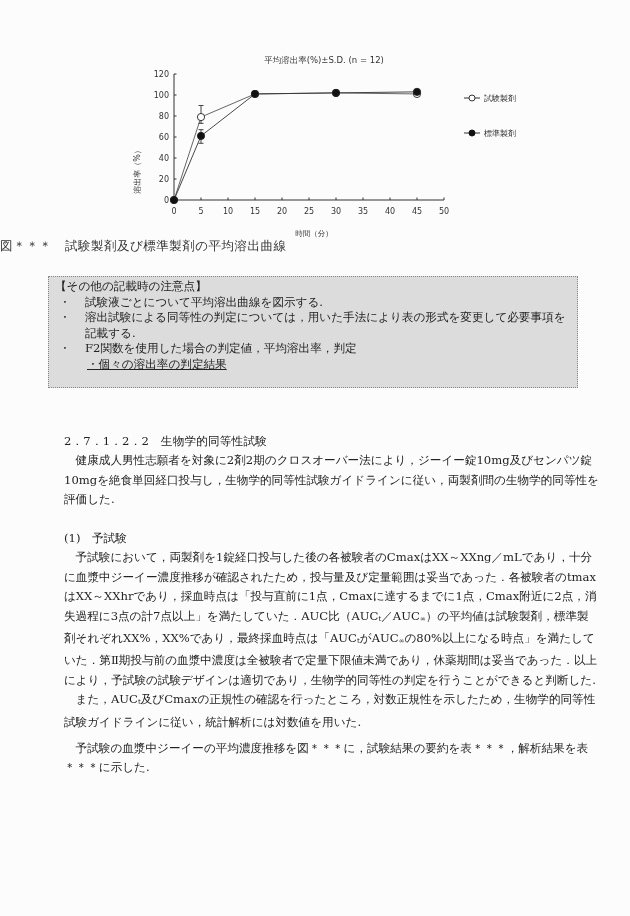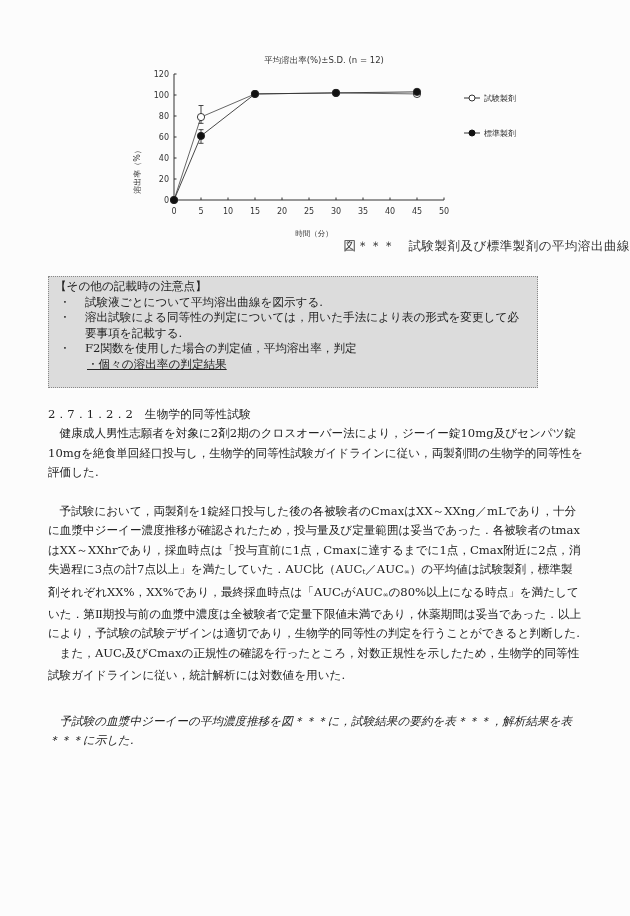--- a/index.html
+++ b/index.html
@@ -3,34 +3,34 @@
 <meta charset="utf-8">
 <style>
   html, body { margin: 0; padding: 0; }
   body {
     width: 630px; height: 916px; background: #fcfcfc; position: relative; overflow: hidden;
     font-family: "DejaVu Serif", "Liberation Serif", serif; color: #222;
   }
   .chart-wrap { position: absolute; left: 124px; top: 50px; width: 420px; height: 200px; }
   .chart-wrap svg text { font-family: "DejaVu Sans", "Liberation Sans", sans-serif; }
   .fig-caption {
-    position: absolute; left: 0; width: 630px; top: 238px; text-align: right;
+    position: absolute; left: 0; width: 630px; top: 238px; text-align: left;
     font-size: 12.5px; letter-spacing: 0.5px; color: #333;
   }
   .note-box {
-    position: absolute; left: 48px; top: 276px; width: 490px; height: 112px;
+    position: absolute; left: 48px; top: 276px; width: 530px; height: 112px;
     background: #dcdcdc; border: 1.5px dotted #888; box-sizing: border-box;
     padding: 2px 8px; font-size: 11.6px; line-height: 15.5px; color: #222;
   }
   .note-box .title { margin-left: -2px; }
   .note-box .item { display: flex; }
   .note-box .bullet { width: 26px; flex: 0 0 26px; padding-left: 2px; }
   .note-box .sub { padding-left: 30px; text-decoration: underline; }
   .text-block {
-    position: absolute; left: 48px; width: 535px; font-size: 11.6px; line-height: 19.4px; color: #222;
+    position: absolute; left: 64px; width: 535px; font-size: 11.6px; line-height: 19.4px; color: #222; margin-top: 27px;
   }
   .text-block p { margin: 0; }
   .indent { text-indent: 1em; }
   .section-heading { letter-spacing: 0.2px; }
   sub { font-size: 7px; vertical-align: -1px; }
 </style>
 </head>
 <body>
 
 <div class="chart-wrap">
@@ -138,19 +138,20 @@
   </div>
   <div class="sub">・個々の溶出率の判定結果</div>
 </div>
 
 <div class="text-block" style="top: 405px;">
   <p class="section-heading">2．7．1．2．2　生物学的同等性試験</p>
   <p class="indent">健康成人男性志願者を対象に2剤2期のクロスオーバー法により，ジーイー錠10mg及びセンパツ錠10mgを絶食単回経口投与し，生物学的同等性試験ガイドラインに従い，両製剤間の生物学的同等性を評価した.</p>
 </div>
 
 <div class="text-block" style="top: 502px;">
+  <p>(1)　予試験</p>
   <p class="indent"><span>予試験において，両製剤を1錠経口投与した後の各被験者のCmaxはXX～XXng／mLであり，十分に血漿中ジーイー濃度推移が確認されたため，投与量及び定量範囲は妥当であった．各被験者のtmaxはXX～XXhrであり，採血時点は「投与直前に1点，Cmaxに達するまでに1点，Cmax附近に2点，消失過程に3点の計7点以上」を満たしていた．AUC比（AUC</span><sub>t</sub><span>／AUC</span><sub>∞</sub><span>）の平均値は試験製剤，標準製剤それぞれXX%，XX%であり，最終採血時点は「AUC</span><sub>t</sub><span>がAUC</span><sub>∞</sub><span>の80%以上になる時点」を満たしていた．第Ⅱ期投与前の血漿中濃度は全被験者で定量下限値未満であり，休薬期間は妥当であった．以上により，予試験の試験デザインは適切であり，生物学的同等性の判定を行うことができると判断した.</span></p>
   <p class="indent"><span>また，AUC</span><sub>t</sub><span>及びCmaxの正規性の確認を行ったところ，対数正規性を示したため，生物学的同等性試験ガイドラインに従い，統計解析には対数値を用いた.</span></p>
 </div>
 
-<div class="text-block" style="top: 712px; font-style: italic;">
+<div class="text-block" style="top: 712px;">
   <p class="indent">予試験の血漿中ジーイーの平均濃度推移を図＊＊＊に，試験結果の要約を表＊＊＊，解析結果を表＊＊＊に示した.</p>
 </div>
 
 </body></html>

